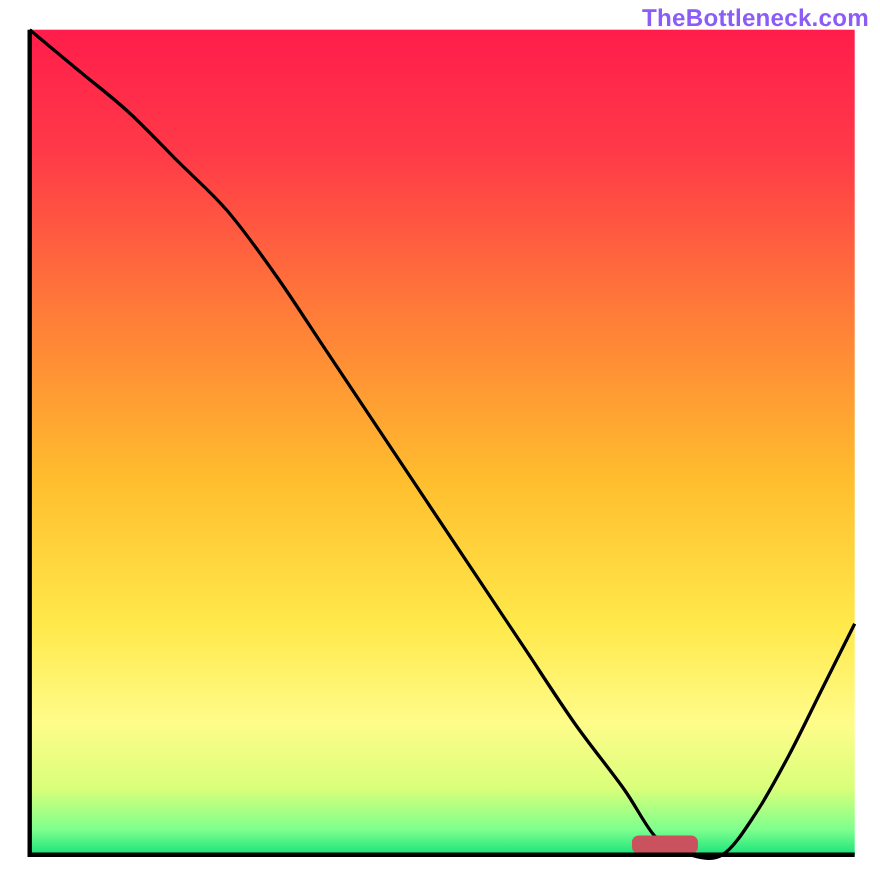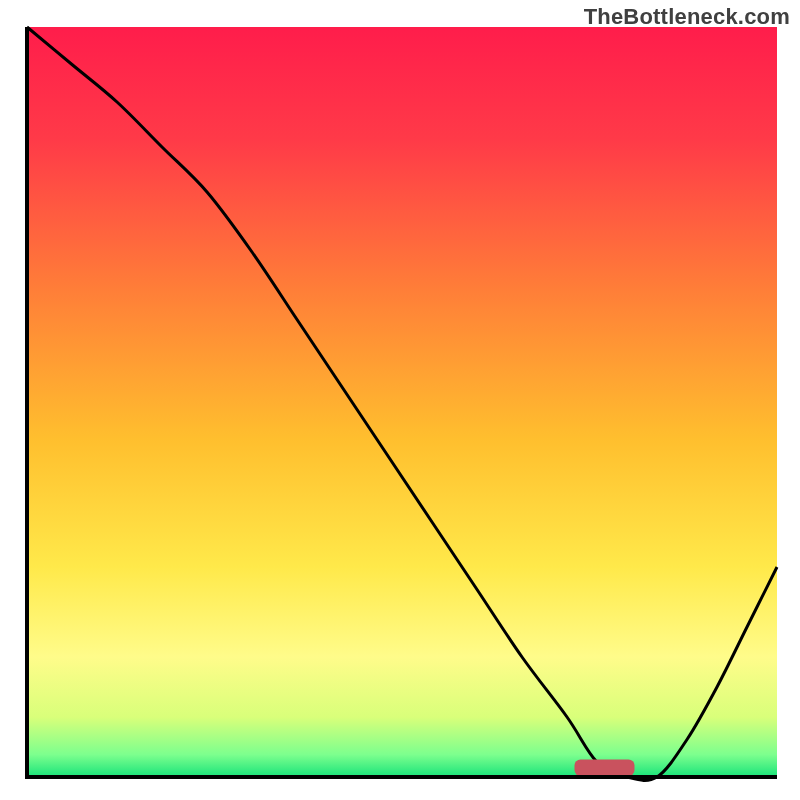--- a/index.html
+++ b/index.html
@@ -15,21 +15,21 @@
     position: relative;
     width: 800px;
     height: 800px;
   }
   .watermark {
     position: absolute;
     top: 4px;
     right: 10px;
     font-size: 22px;
     font-weight: 600;
-    color: #404040;
+    color: #8b5cf6;
     letter-spacing: 0.2px;
     z-index: 10;
   }
   svg {
     display: block;
   }
 </style>
 </head>
 <body>
 

